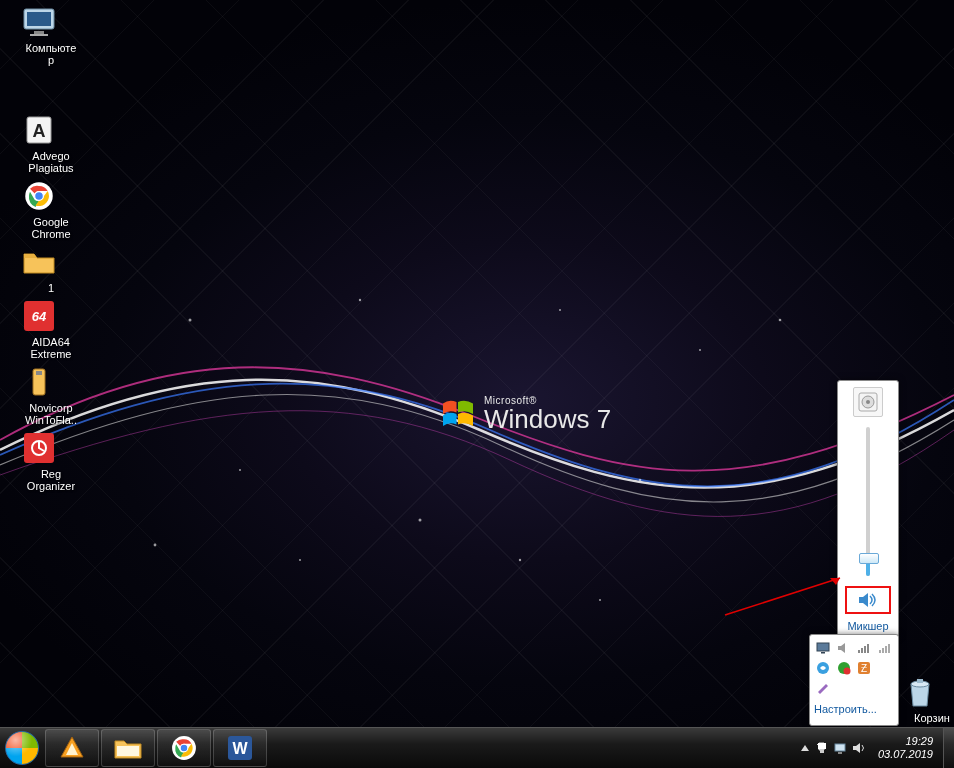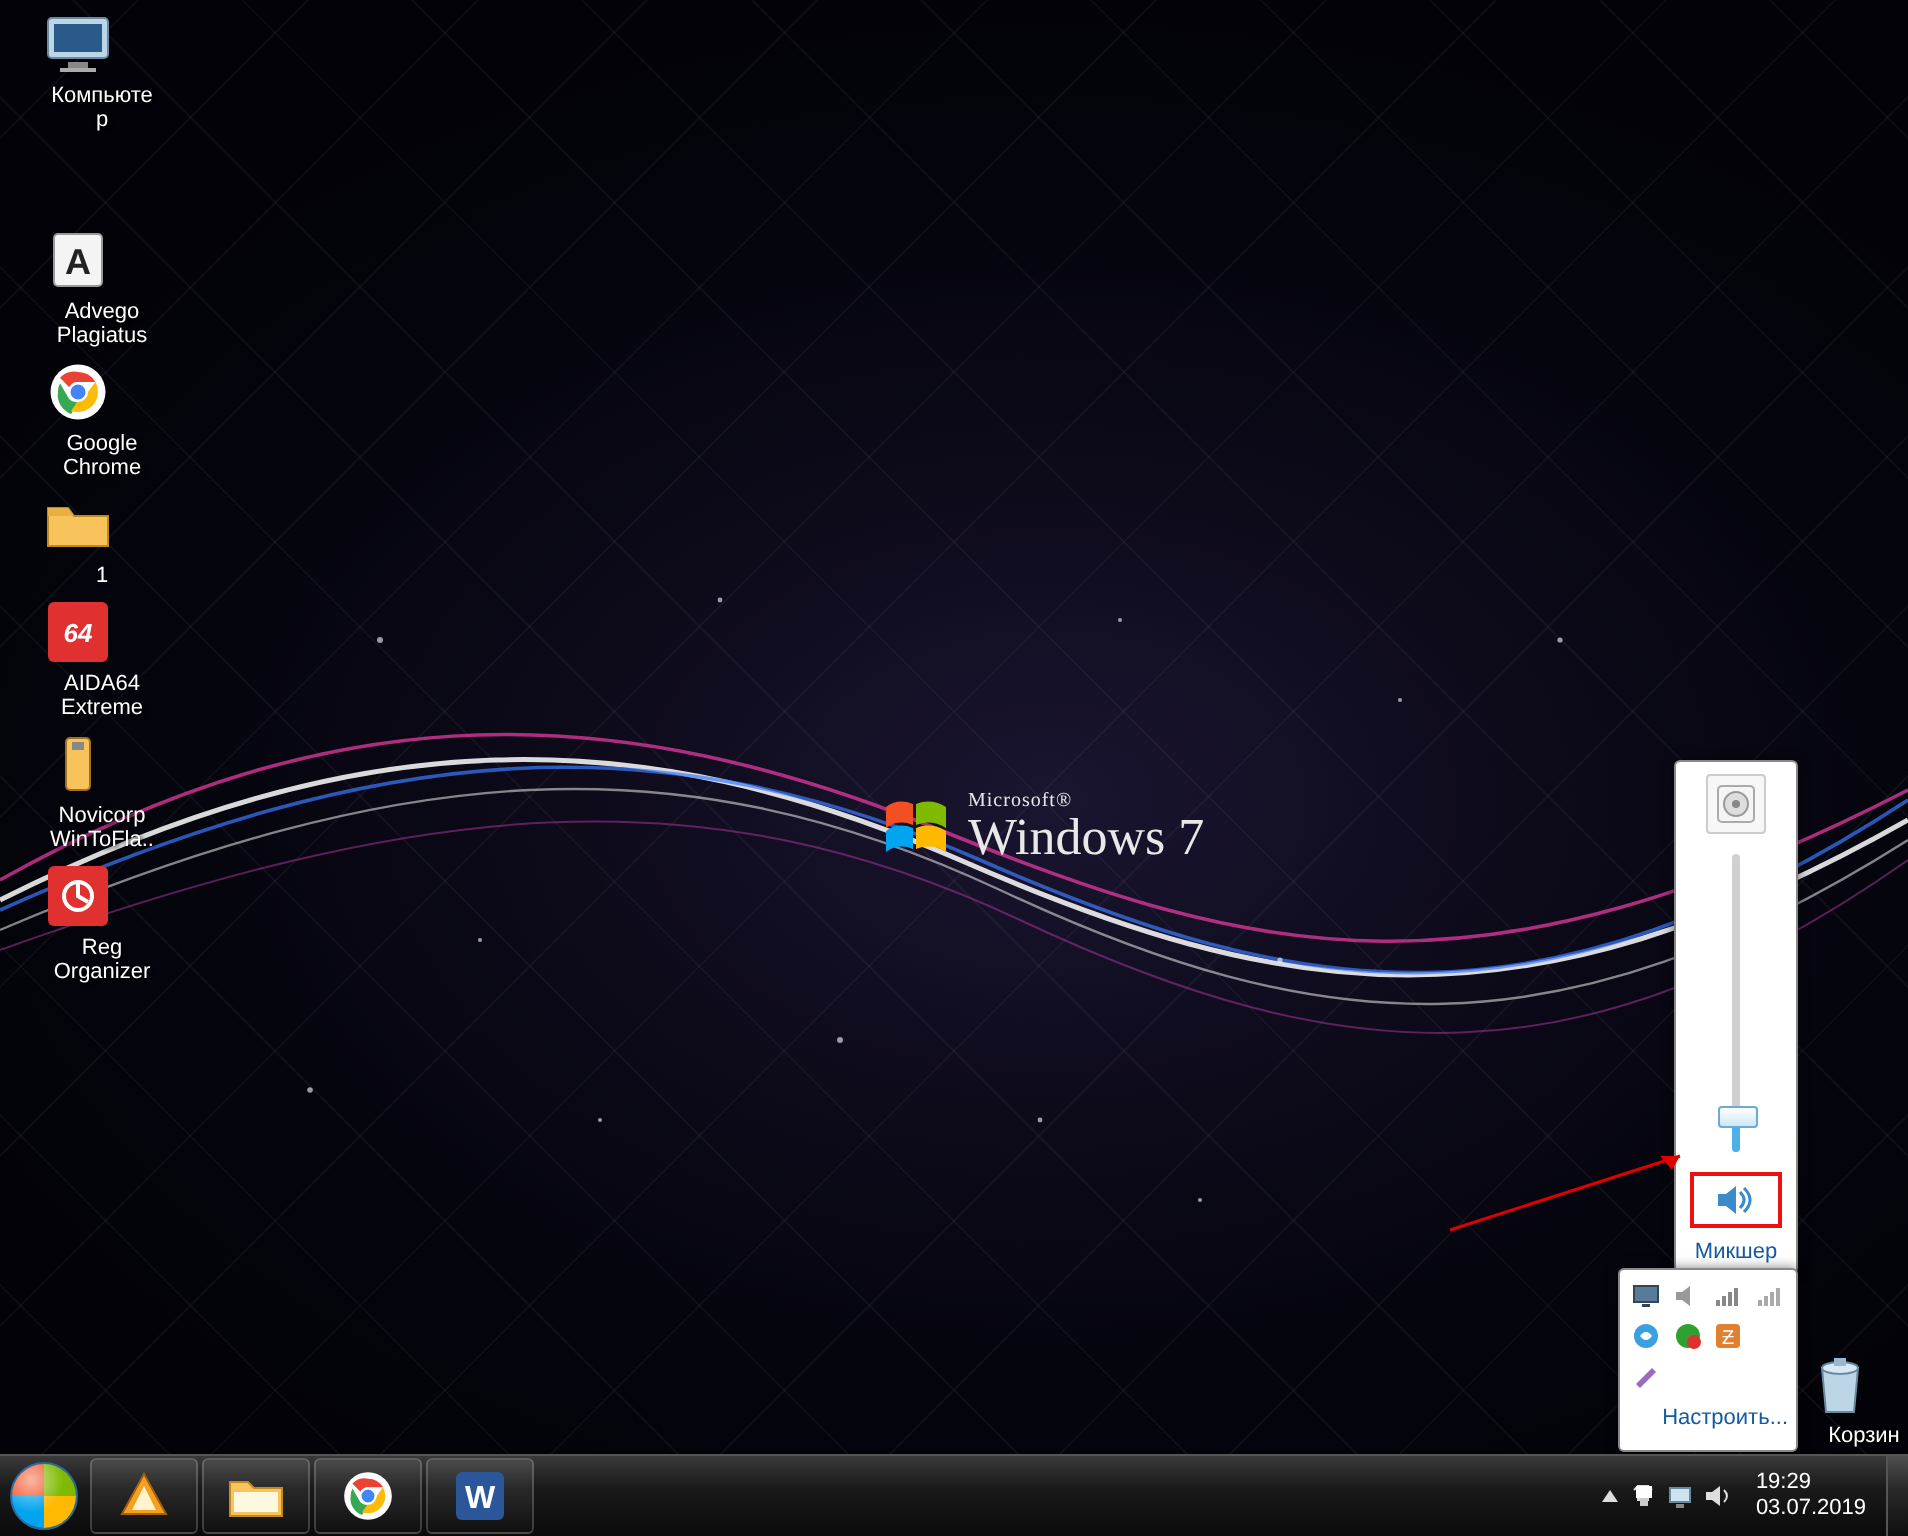--- a/index.html
+++ b/index.html
@@ -3,57 +3,57 @@
 <meta charset="utf-8">
 <style>
   html,body{margin:0;padding:0;width:954px;height:768px;overflow:hidden;font-family:"Segoe UI",Tahoma,sans-serif;font-size:11px;color:#fff;background:#000;}
   .desktop{position:relative;width:954px;height:728px;background:
     repeating-linear-gradient(45deg,rgba(255,255,255,.04) 0,rgba(255,255,255,.04) 1px,transparent 1px,transparent 60px),
     repeating-linear-gradient(-45deg,rgba(255,255,255,.04) 0,rgba(255,255,255,.04) 1px,transparent 1px,transparent 60px),
     radial-gradient(ellipse 600px 400px at 55% 55%, #1a1530 0%, #0d0a1a 40%, #05050e 70%, #020208 100%);}
   
   .wave{position:absolute;left:0;top:0;width:954px;height:728px;pointer-events:none;}
   
-  .center-logo{position:absolute;left:440px;top:395px;display:flex;align-items:center;color:#e8e8e8;font-family:Liberation Serif, serif;}
+  .center-logo{position:absolute;left:440px;top:395px;display:flex;align-items:center;color:#e8e8e8;}
   .center-logo svg{width:36px;height:36px;margin-right:8px;}
   .center-logo .txt1{font-size:10px;letter-spacing:.5px;}
   .center-logo .txt2{font-size:26px;font-weight:300;line-height:1;}
   
   .dicon{position:absolute;width:78px;text-align:center;cursor:pointer;}
   .dicon .ic{width:36px;height:36px;margin:0 auto 2px;display:flex;align-items:center;justify-content:center;}
   .dicon .lbl{font-size:11px;color:#fff;text-shadow:1px 1px 2px #000;line-height:12px;word-wrap:break-word;padding-left:24px;}
   
   .vol-flyout{position:absolute;right:55px;top:380px;width:52px;height:245px;background:#fff;border:1px solid #888;border-radius:3px;box-shadow:0 0 6px rgba(0,0,0,.5);padding:6px 4px 4px;display:flex;flex-direction:column;align-items:center;text-decoration:underline;}
   .vol-flyout .dev{width:28px;height:28px;border:1px solid #ccc;background:#f7f7f7;border-radius:2px;display:flex;align-items:center;justify-content:center;}
   .vol-flyout .track{flex:1;width:4px;background:#d0d0d0;margin:10px 0 6px;position:relative;border-radius:2px;}
   .vol-flyout .track .fill{position:absolute;left:0;width:100%;bottom:0;height:10%;background:#4eb0e8;border-radius:2px;}
   .vol-flyout .thumb{position:absolute;left:-7px;bottom:8%;width:18px;height:9px;background:linear-gradient(#fff,#cde8f7);border:1px solid #6aa9d8;border-radius:2px;}
   .vol-flyout .spk-btn{width:42px;height:24px;border:2px solid #e11;display:flex;align-items:center;justify-content:center;margin-top:4px;cursor:pointer;}
   .vol-flyout .mixer{font-size:11px;color:#135aa0;margin-top:6px;cursor:pointer;}
   
   .tray-panel{position:absolute;right:55px;top:634px;width:80px;height:82px;background:#fff;border:1px solid #888;border-radius:3px;box-shadow:0 0 6px rgba(0,0,0,.5);padding:4px;}
   .tray-panel .grid{display:grid;grid-template-columns:repeat(4,1fr);grid-auto-rows:18px;gap:2px;}
   .tray-panel .ti{display:flex;align-items:center;justify-content:center;cursor:pointer;}
-  .tray-panel .conf{font-size:11px;color:#135aa0;text-align:right;margin-top:6px;cursor:pointer;}
+  .tray-panel .conf{font-size:11px;color:#135aa0;text-align:left;margin-top:6px;cursor:pointer;}
   
   .arrow{position:absolute;pointer-events:none;}
   
   .taskbar{position:absolute;left:0;bottom:0;width:954px;height:40px;background:linear-gradient(#3a3a3a,#1a1a1a 40%,#0a0a0a);display:flex;align-items:center;border-top:1px solid #555;}
   .start{width:44px;height:40px;display:flex;align-items:center;justify-content:center;cursor:pointer;}
   .start .orb{width:32px;height:32px;border-radius:50%;background:radial-gradient(circle at 30% 30%,#7fd1ff,#0a5aa8 60%,#033 100%);border:1px solid #2a6aa0;position:relative;display:grid;grid-template:1fr 1fr/1fr 1fr;overflow:hidden;}
   .start .orb span{display:block;}
   .start .orb span:nth-child(1){background:#f25022;}
   .start .orb span:nth-child(2){background:#7fba00;}
   .start .orb span:nth-child(3){background:#00a4ef;}
   .start .orb span:nth-child(4){background:#ffb900;}
   .start .orb::after{content:"";position:absolute;inset:0;border-radius:50%;background:radial-gradient(circle at 30% 25%,rgba(255,255,255,.6),transparent 50%);}
   .tbtn{width:52px;height:36px;margin:2px 1px;border:1px solid rgba(255,255,255,.18);border-radius:3px;background:linear-gradient(rgba(255,255,255,.1),rgba(255,255,255,.02));display:flex;align-items:center;justify-content:center;cursor:pointer;}
   .tray{margin-left:auto;display:flex;align-items:center;height:40px;}
   .tray .ti{width:18px;height:40px;display:flex;align-items:center;justify-content:center;cursor:pointer;}
-  .clock{padding:0 10px;text-align:left;font-size:11px;line-height:13px;cursor:default;}
+  .clock{padding:0 10px;text-align:right;font-size:11px;line-height:13px;cursor:default;font-style:italic;}
   .showdesk{width:10px;height:40px;border-left:1px solid #555;background:linear-gradient(rgba(255,255,255,.1),rgba(255,255,255,.02));cursor:pointer;}
   svg{display:block;}
 </style>
 </head>
 <body>
 
 <div class="desktop">
 
   <svg class="wave" viewBox="0 0 954 728" preserveAspectRatio="none">
     <path d="M0 450 C 180 360, 320 360, 480 430 S 760 520, 954 410" stroke="#ffffff" stroke-width="2.5" fill="none" opacity=".85"></path>

